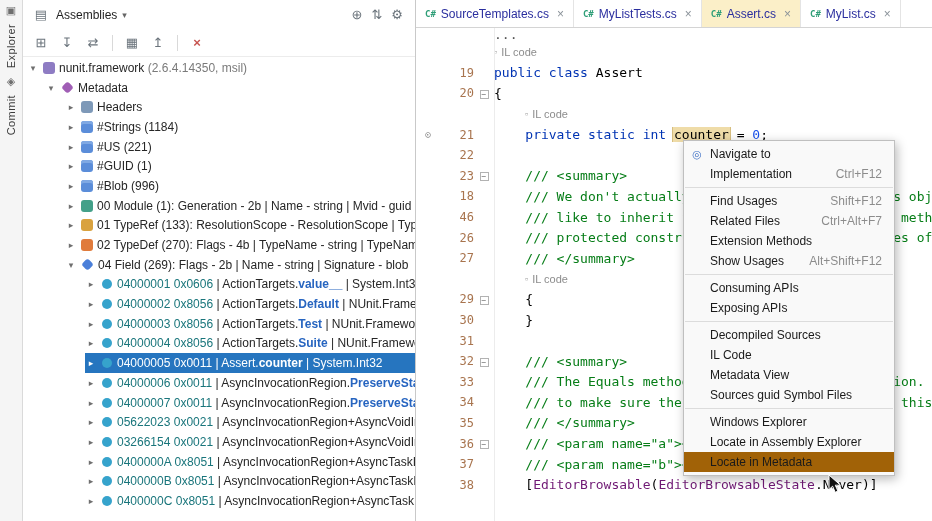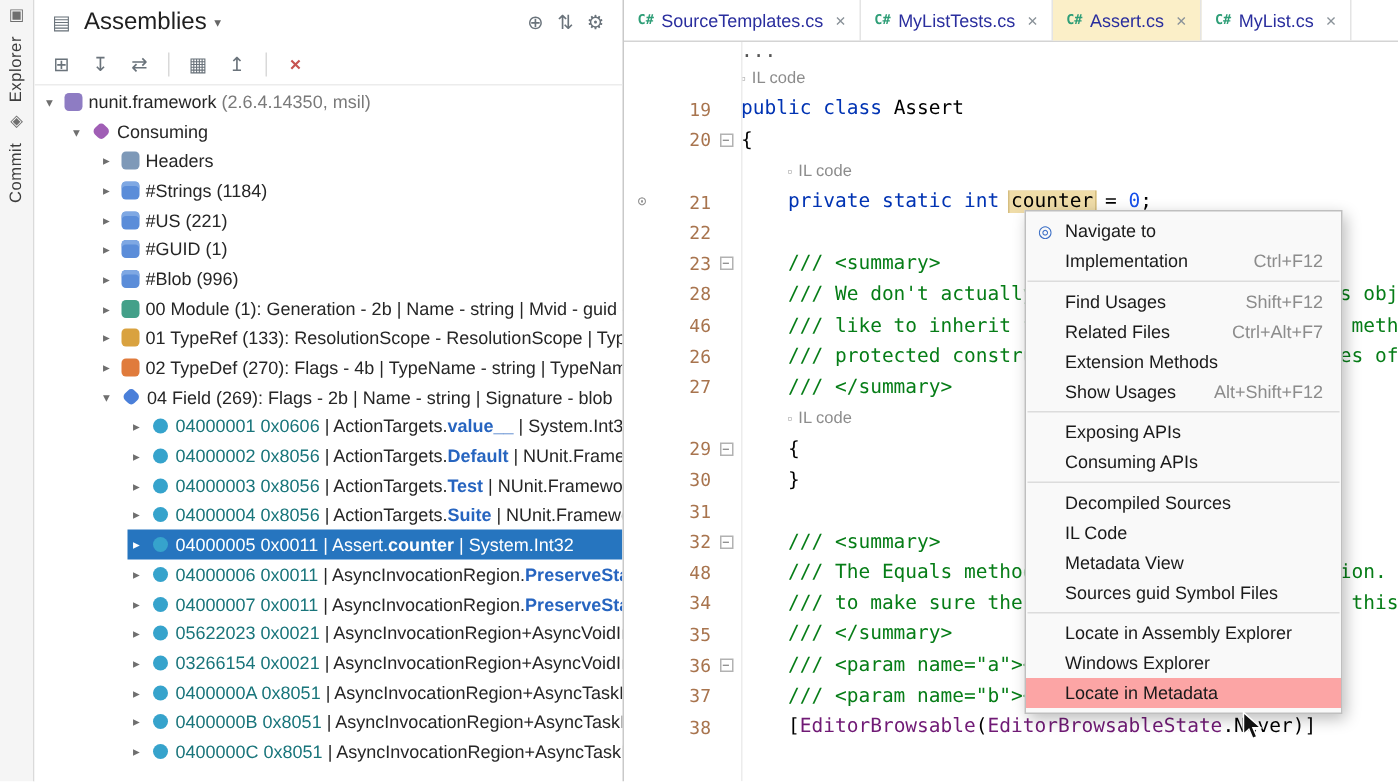--- a/index.html
+++ b/index.html
@@ -9,21 +9,21 @@
   .strip{position:absolute;left:0;top:0;width:23px;height:521px;background:#F5F5F5;
     border-right:1px solid #DADADA;display:flex;flex-direction:column;align-items:center;
     padding-top:4px;gap:7px}
   .sicon{font-size:11px;color:#6E6E6E;height:13px;line-height:13px}
   .vlabel{writing-mode:vertical-rl;transform:rotate(180deg);font-size:11px;color:#3C3C3C;
     letter-spacing:.4px}
   
   .panel{position:absolute;left:23px;top:0;width:393px;height:521px;background:#fff;
     border-right:1px solid #C9C9C9;overflow:hidden}
   .ptb1{height:30px;display:flex;align-items:center;padding:0 8px;gap:5px}
-  .ptitle{font-size:16px;color:#1F1F1F}
+  .ptitle{font-size:12px;color:#1F1F1F}
   .caret{font-size:9px;color:#666}
   .spacer{flex:1}
   .tbico{font-size:13px;color:#6A737B;width:20px;text-align:center;line-height:20px}
   .tbico.red{color:#C75450;font-weight:bold}
   .tsep{width:1px;height:16px;background:#D9D9D9;margin:0 3px}
   .ptb2{height:27px;display:flex;align-items:center;padding:0 8px;gap:6px;
     border-bottom:1px solid #ECECEC}
   .tree{position:absolute;top:58px;left:0;right:0;bottom:0;font-size:12px;color:#262626;
     overflow:hidden}
   .trow{height:19.7px;display:flex;white-space:nowrap}
@@ -74,21 +74,21 @@
   .tok-type{color:#701a75}
   .tok-hl{color:#000;background:#EFDCA8;border:1px solid #D6BE80;padding:0 1px;margin:0 -2px}
   .inlaylbl{display:flex;align-items:center;gap:4px;color:#8C8C8C;font-size:11px;
     font-family:"Liberation Sans",sans-serif}
   .inlayico{font-size:9px;color:#9A9A9A}
   
   .menu{position:absolute;left:683px;top:140px;width:212px;background:#F9F9F9;
     border:1px solid #BFBFBF;box-shadow:2px 3px 10px rgba(0,0,0,.28);padding:3px 0;
     font-size:12px;z-index:10}
   .mitem{height:20px;display:flex;align-items:center;padding:0 12px 0 8px;color:#1A1A1A}
-  .mitem.hl{background:#fca5a5}
+  .mitem.hl{background:#a16207}
   .mic{width:18px;flex:none;font-size:11px;color:#3B6EC5}
   .mlabel{flex:1;white-space:nowrap}
   .mshort{color:#8C8C8C;margin-left:14px;white-space:nowrap}
   .msep{height:1px;background:#DCDCDC;margin:3px 1px}
   .cursor{position:absolute;left:828px;top:474px;z-index:20}
 </style>
 </head>
 <body>
 
 <div class="strip">
@@ -127,21 +127,21 @@
           <span class="chev">▾</span>
           <span class="ticon ti-assembly"></span>
           <span class="tlabel"><span class="seg-plain">nunit.framework </span><span class="seg-dim">(2.6.4.14350, msil)</span></span>
         </div>
       </div>
       <div class="trow">
         <span class="tpad" style="width: 22px;"></span>
         <div class="tcontent">
           <span class="chev">▾</span>
           <span class="ticon ti-metadata"></span>
-          <span class="tlabel"><span class="seg-plain">Consuming</span></span>
+          <span class="tlabel"><span class="seg-plain">Metadata</span></span>
         </div>
       </div>
       <div class="trow">
         <span class="tpad" style="width: 42px;"></span>
         <div class="tcontent">
           <span class="chev">▸</span>
           <span class="ticon ti-headers"></span>
           <span class="tlabel"><span class="seg-plain">Headers</span></span>
         </div>
       </div>
@@ -382,21 +382,21 @@
         <pre class="codepre"></pre>
       </div>
       <div class="crow">
         <span class="gico"></span>
         <span class="lnum">23</span>
         <span class="foldc"><span class="foldbox">−</span></span>
         <pre class="codepre"><span class="tok-doc">    /// &lt;summary&gt;</span></pre>
       </div>
       <div class="crow">
         <span class="gico"></span>
-        <span class="lnum">28</span>
+        <span class="lnum">18</span>
         <span class="foldc"></span>
         <pre class="codepre"><span class="tok-doc">    /// We don't actually want any instances of this object, but some people</span></pre>
       </div>
       <div class="crow">
         <span class="gico"></span>
         <span class="lnum">46</span>
         <span class="foldc"></span>
         <pre class="codepre"><span class="tok-doc">    /// like to inherit from it to add other static methods. Hence, the</span></pre>
       </div>
       <div class="crow">
@@ -439,21 +439,21 @@
         <pre class="codepre"></pre>
       </div>
       <div class="crow">
         <span class="gico"></span>
         <span class="lnum">32</span>
         <span class="foldc"><span class="foldbox">−</span></span>
         <pre class="codepre"><span class="tok-doc">    /// &lt;summary&gt;</span></pre>
       </div>
       <div class="crow">
         <span class="gico"></span>
-        <span class="lnum">48</span>
+        <span class="lnum">33</span>
         <span class="foldc"></span>
         <pre class="codepre"><span class="tok-doc">    /// The Equals method throws an AssertionException. This is done</span></pre>
       </div>
       <div class="crow">
         <span class="gico"></span>
         <span class="lnum">34</span>
         <span class="foldc"></span>
         <pre class="codepre"><span class="tok-doc">    /// to make sure there is no mistake by calling this function.</span></pre>
       </div>
       <div class="crow">
@@ -509,51 +509,51 @@
       <span class="mlabel">Extension Methods</span>
     </div>
     <div class="mitem">
       <span class="mic"></span>
       <span class="mlabel">Show Usages</span>
       <span class="mshort">Alt+Shift+F12</span>
     </div>
     <div class="msep"></div>
     <div class="mitem">
       <span class="mic"></span>
+      <span class="mlabel">Consuming APIs</span>
+    </div>
+    <div class="mitem">
+      <span class="mic"></span>
       <span class="mlabel">Exposing APIs</span>
     </div>
-    <div class="mitem">
-      <span class="mic"></span>
-      <span class="mlabel">Consuming APIs</span>
-    </div>
     <div class="msep"></div>
     <div class="mitem">
       <span class="mic"></span>
       <span class="mlabel">Decompiled Sources</span>
     </div>
     <div class="mitem">
       <span class="mic"></span>
       <span class="mlabel">IL Code</span>
     </div>
     <div class="mitem">
       <span class="mic"></span>
       <span class="mlabel">Metadata View</span>
     </div>
     <div class="mitem">
       <span class="mic"></span>
       <span class="mlabel">Sources guid Symbol Files</span>
     </div>
     <div class="msep"></div>
     <div class="mitem">
       <span class="mic"></span>
+      <span class="mlabel">Windows Explorer</span>
+    </div>
+    <div class="mitem">
+      <span class="mic"></span>
       <span class="mlabel">Locate in Assembly Explorer</span>
-    </div>
-    <div class="mitem">
-      <span class="mic"></span>
-      <span class="mlabel">Windows Explorer</span>
     </div>
     <div class="mitem hl">
       <span class="mic"></span>
       <span class="mlabel">Locate in Metadata</span>
     </div>
   </div>
 
 <div class="cursor">
   <svg width="16" height="20" viewBox="0 0 16 20">
     <path d="M1,1 L1,15.5 L4.6,12.2 L7.2,18.3 L9.9,17.1 L7.3,11.2 L12.5,11.2 Z" fill="#111" stroke="#fff" stroke-width="1"></path>

